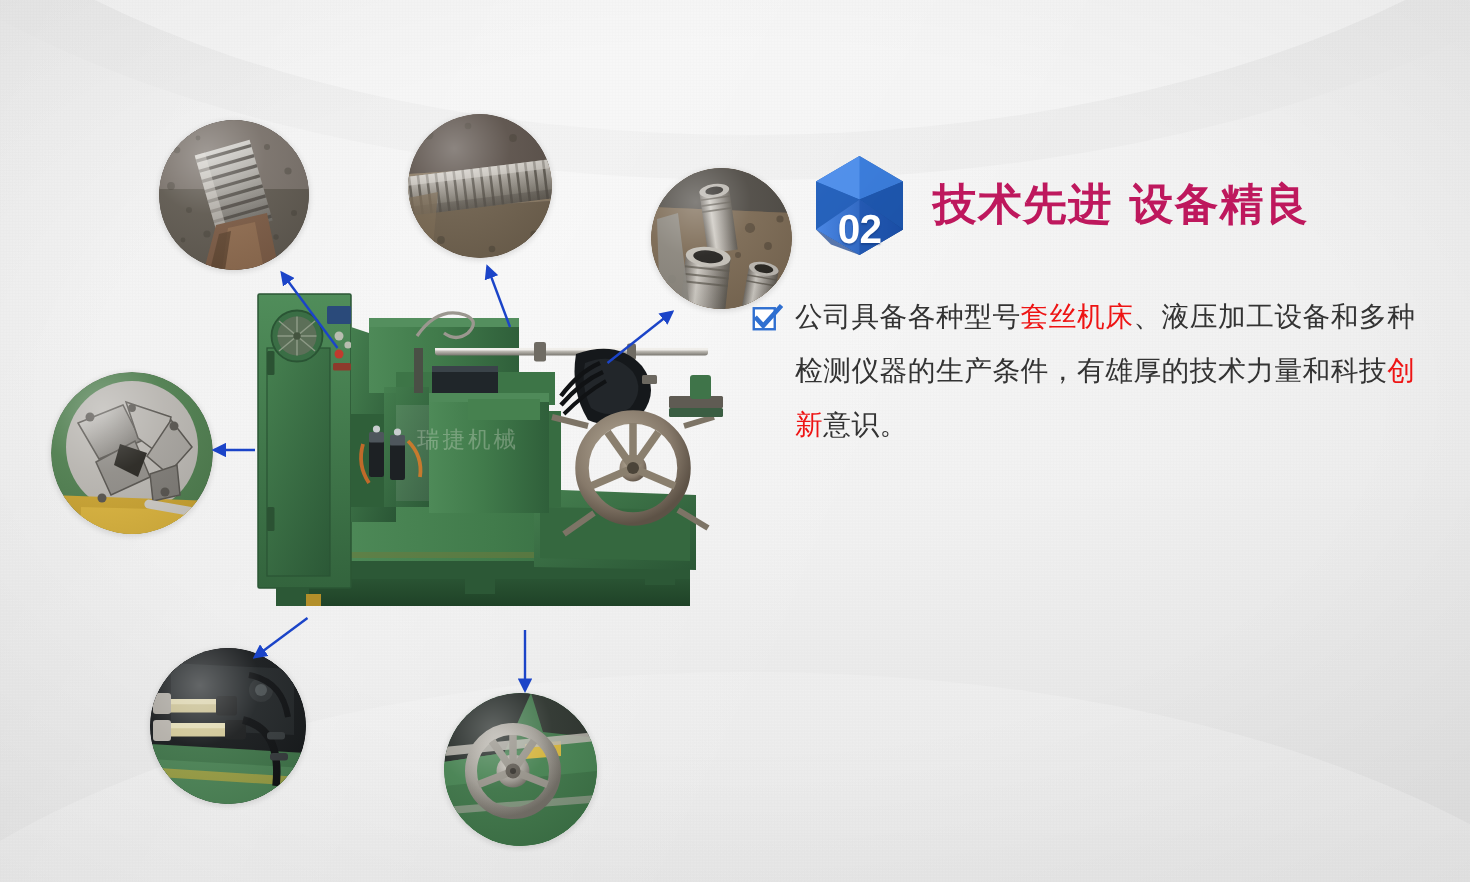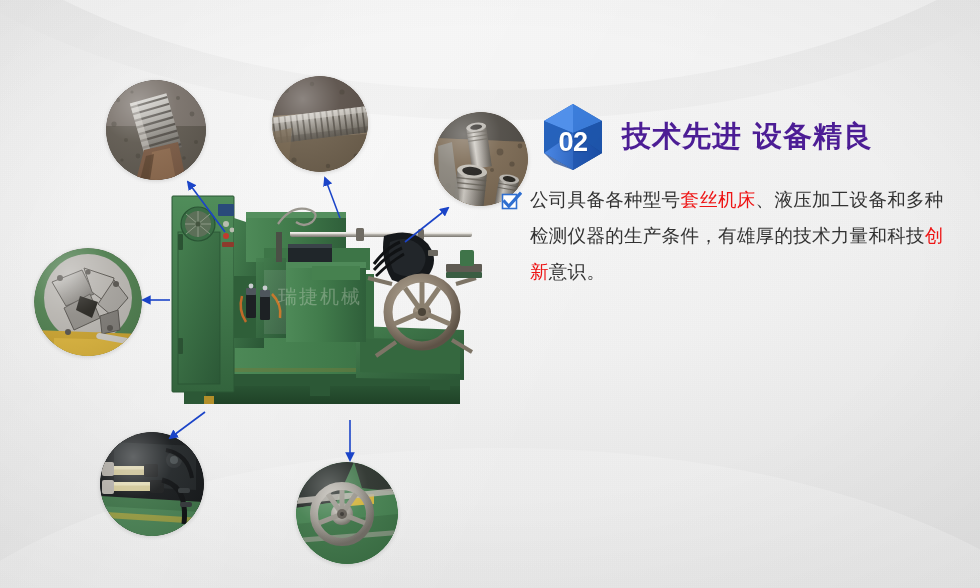--- a/index.html
+++ b/index.html
@@ -97,46 +97,46 @@
     position: relative;
     width: 62px;
     height: 68px;
     flex: 0 0 auto;
     margin-left: 42px;
   }
   .hex-badge svg { display: block; }
   .hex-num {
     position: absolute;
     left: 0;
-    top: 5px;
+    top: 16px;
     width: 62px;
     height: 68px;
     display: flex;
     align-items: center;
     justify-content: center;
     color: #ffffff;
     font-size: 27px;
     font-weight: bold;
     letter-spacing: -0.5px;
     font-family: "Liberation Sans", sans-serif;
     text-shadow: 0 1px 1px rgba(10,40,100,0.35);
   }
 
   .heading-text {
     margin-left: 18px;
-    color: #4c1d95;
+    color: #be185d;
     font-size: 29px;
     font-weight: bold;
     letter-spacing: 1px;
     white-space: nowrap;
     font-family: "DejaVu Sans", "Liberation Sans", sans-serif;
   }
 
   .bullets {
-    margin-top: 12px;
+    margin-top: 24px;
   }
   .bullet {
     position: relative;
     padding-left: 30px;
     margin-bottom: 22px;
     color: #333333;
     font-size: 18.5px;
     line-height: 36px;
     letter-spacing: 0.3px;
     font-family: "DejaVu Sans", "Liberation Sans", sans-serif;
@@ -158,21 +158,21 @@
     width: 332px;
     height: 234px;
   }
   .machine svg { display: block; }
 
   .watermark {
     position: absolute;
     left: 118px;
     top: 96px;
     color: rgba(235,235,225,0.30);
-    font-size: 19px;
+    font-size: 15px;
     letter-spacing: 2px;
     font-family: Liberation Mono, monospace;
     pointer-events: none;
   }
 
   
   .circle {
     position: absolute;
     border-radius: 50%;
     overflow: hidden;

